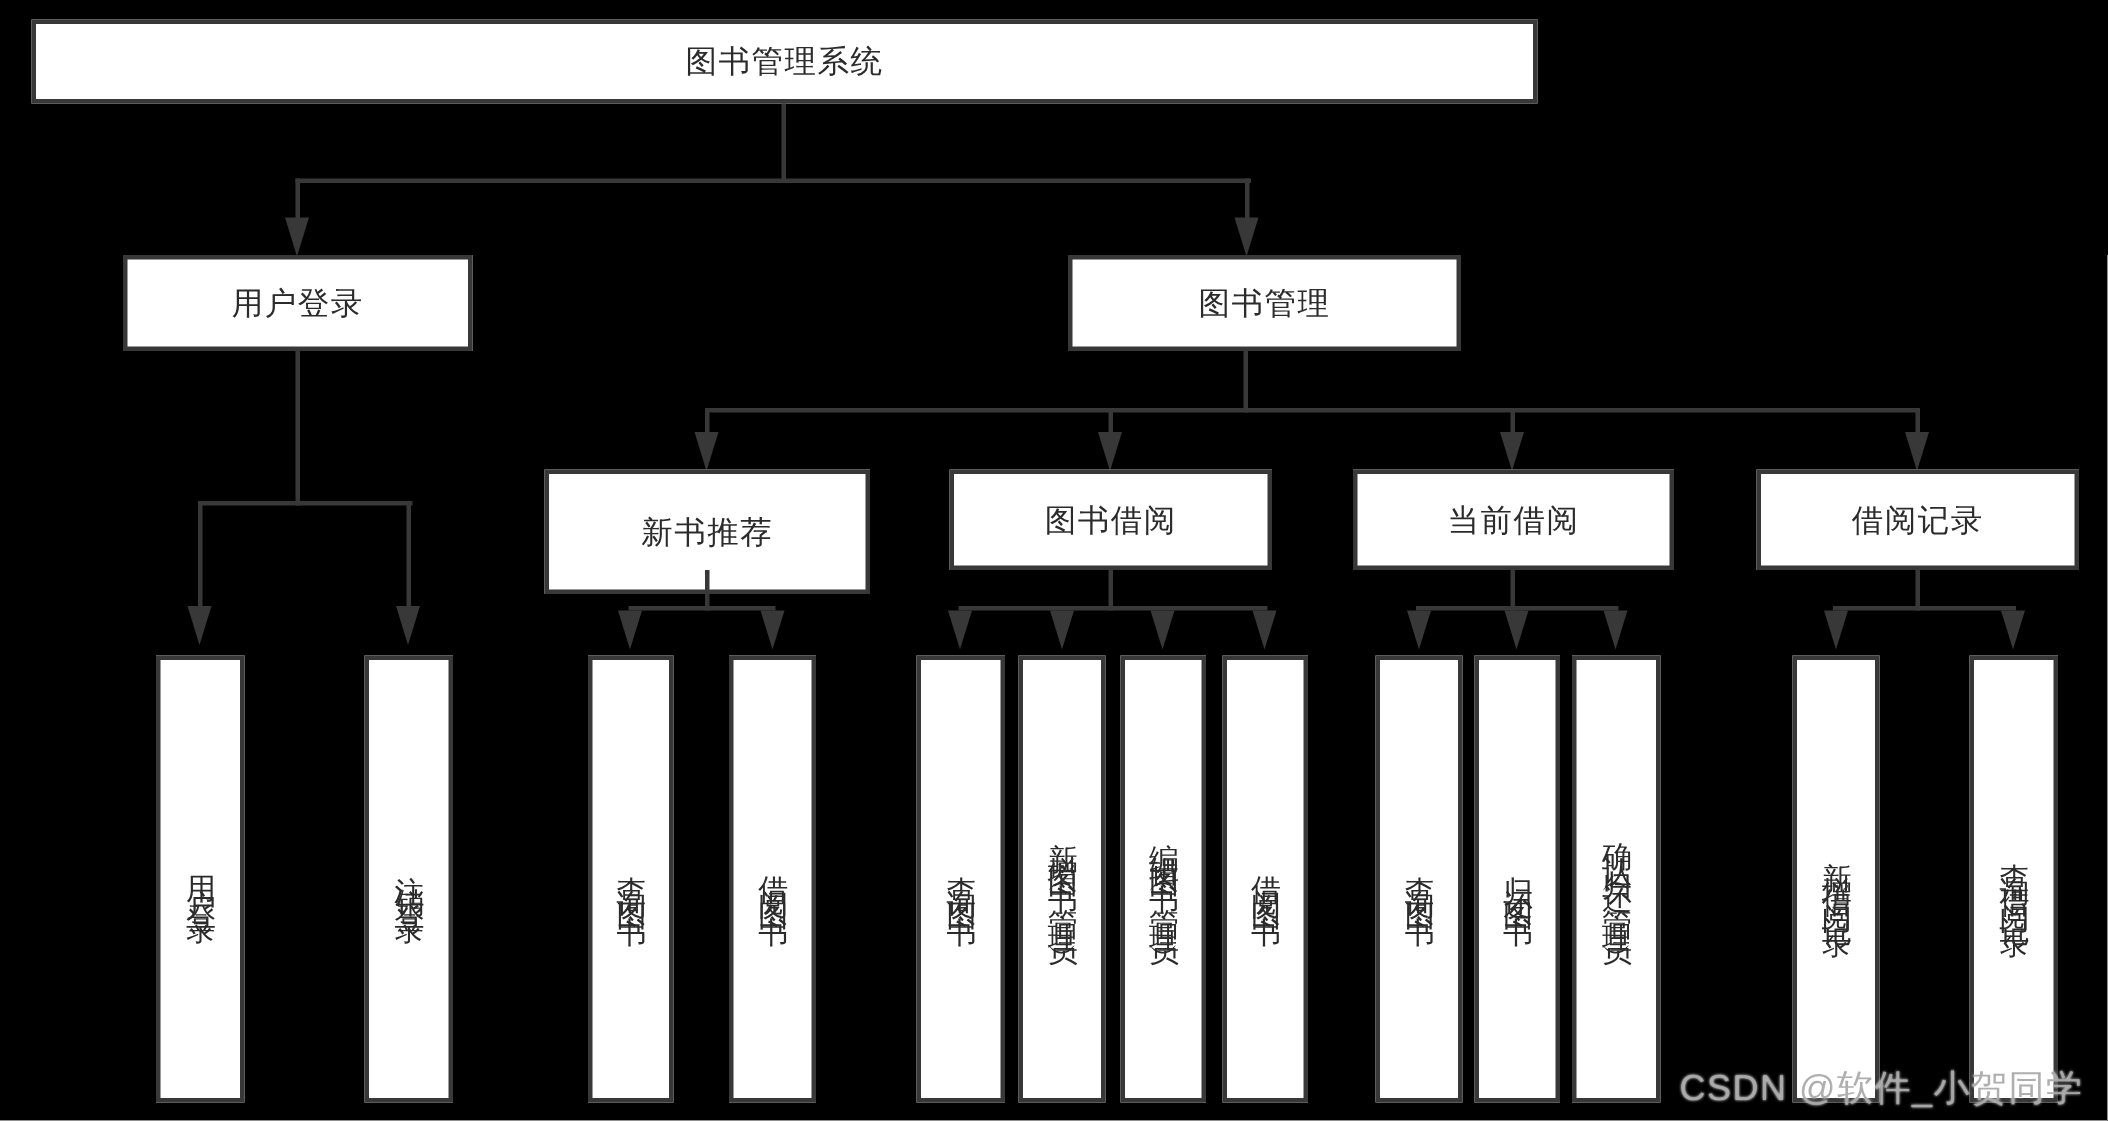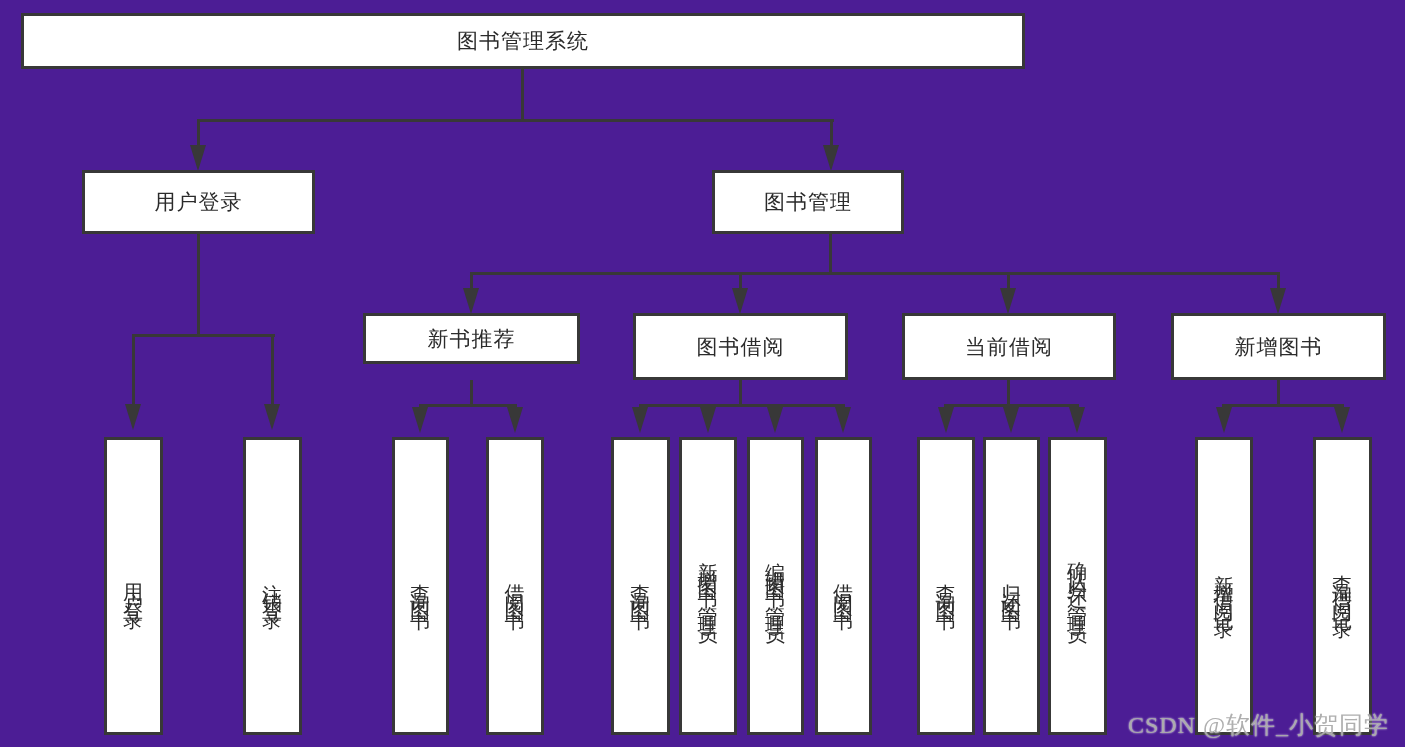--- a/index.html
+++ b/index.html
@@ -1,21 +1,21 @@
 <!DOCTYPE html>
 <html><head>
 <meta charset="utf-8">
 <style>
   html, body { margin: 0; padding: 0; background: #ffffff; }
   .canvas {
     position: relative;
     width: 1405px;
     height: 747px;
-    background: #4c1d95;
-    font-family: Liberation Serif, serif;
+    background: #000000;
+    font-family: Liberation Sans, sans-serif;
     overflow: hidden;
   }
   .node {
     position: absolute;
     background: #ffffff;
     border: 3px solid #383838;
     box-sizing: border-box;
     display: flex;
     align-items: center;
     justify-content: center;
@@ -62,21 +62,21 @@
   <div class="line" style="left:521px; top:69px; width:3px; height:53px;"></div>
   <div class="line" style="left:197px; top:119px; width:637px; height:3px;"></div>
   <div class="line" style="left:197px; top:119px; width:3px; height:28px;"></div>
   <div class="arrow" style="left:190px; top:145px;"></div>
   <div class="line" style="left:830px; top:119px; width:3px; height:28px;"></div>
   <div class="arrow" style="left:823px; top:145px;"></div>
 
   <div class="node" style="left:82px; top:170px; width:233px; height:64px;">
     <span class="hlabel">用户登录</span>
   </div>
-  <div class="node" style="left:712px; top:170px; width:192px; height:64px;">
+  <div class="node" style="left:712px; top:170px; width:262px; height:64px;">
     <span class="hlabel">图书管理</span>
   </div>
 
   <div class="line" style="left:197px; top:234px; width:3px; height:103px;"></div>
   <div class="line" style="left:132px; top:334px; width:143px; height:3px;"></div>
   <div class="line" style="left:132px; top:334px; width:3px; height:72px;"></div>
   <div class="arrow" style="left:125px; top:404px;"></div>
   <div class="line" style="left:271px; top:334px; width:3px; height:72px;"></div>
   <div class="arrow" style="left:264px; top:404px;"></div>
 
@@ -84,31 +84,31 @@
   <div class="line" style="left:470px; top:272px; width:810px; height:3px;"></div>
   <div class="line" style="left:470px; top:272px; width:3px; height:18px;"></div>
   <div class="arrow" style="left:463px; top:288px;"></div>
   <div class="line" style="left:739px; top:272px; width:3px; height:18px;"></div>
   <div class="arrow" style="left:732px; top:288px;"></div>
   <div class="line" style="left:1007px; top:272px; width:3px; height:18px;"></div>
   <div class="arrow" style="left:1000px; top:288px;"></div>
   <div class="line" style="left:1277px; top:272px; width:3px; height:18px;"></div>
   <div class="arrow" style="left:1270px; top:288px;"></div>
 
-  <div class="node" style="left:363px; top:313px; width:217px; height:51px;">
+  <div class="node" style="left:363px; top:313px; width:217px; height:83px;">
     <span class="hlabel">新书推荐</span>
   </div>
   <div class="node" style="left:902px; top:313px; width:214px; height:67px;">
     <span class="hlabel">当前借阅</span>
   </div>
   <div class="node" style="left:633px; top:313px; width:215px; height:67px;">
     <span class="hlabel">图书借阅</span>
   </div>
   <div class="node" style="left:1171px; top:313px; width:215px; height:67px;">
-    <span class="hlabel">新增图书</span>
+    <span class="hlabel">借阅记录</span>
   </div>
 
   <div class="line" style="left:470px; top:380px; width:3px; height:27px;"></div>
   <div class="line" style="left:419px; top:404px; width:98px; height:3px;"></div>
   <div class="arrow" style="left:412px; top:407px;"></div>
   <div class="arrow" style="left:507px; top:407px;"></div>
 
   <div class="line" style="left:739px; top:380px; width:3px; height:27px;"></div>
   <div class="line" style="left:639px; top:404px; width:206px; height:3px;"></div>
   <div class="arrow" style="left:632px; top:407px;"></div>

